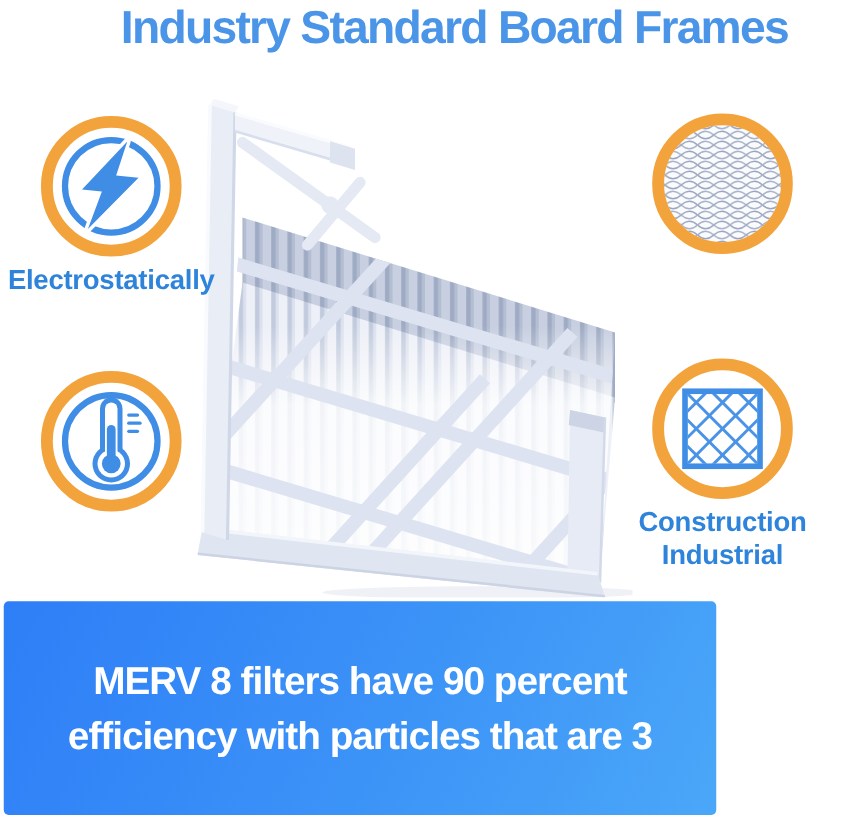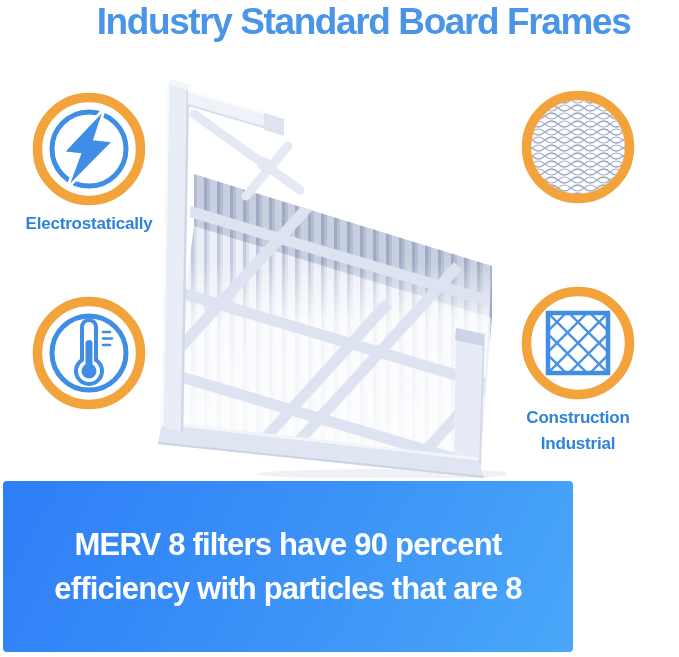--- a/index.html
+++ b/index.html
@@ -10,21 +10,21 @@
   }
   .title{
     position:absolute;top:1px;left:0;width:679px;text-align:center;
     font-size:37px;font-weight:700;letter-spacing:-1.4px;color:#4a95e8;
     white-space:nowrap;
     padding-left:24px;
   }
   .feature{position:absolute;width:172px;text-align:center;}
   .feature svg{display:block;margin:0 auto;}
   .feature-label{
-    margin-top:3px;font-size:17px;font-weight:700;line-height:26px;
+    margin-top:3px;font-size:22px;font-weight:700;line-height:26px;
     color:#2e83da;letter-spacing:-0.2px;
   }
   .feature-label div{white-space:nowrap;}
   .f-tl{left:3px;top:90px;}
   .f-tr{left:492px;top:88px;}
   .f-bl{left:3px;top:294px;}
   .f-br{left:492px;top:284px;}
   .filter-illo{position:absolute;left:158px;top:74px;}
   .banner{
     position:absolute;left:3px;top:481px;width:570px;height:171px;
@@ -182,16 +182,16 @@
       <circle cx="59" cy="59" r="51.5" fill="none" stroke="#f3a33c" stroke-width="9.5"></circle>
     </svg>
     <div class="feature-label">
       <div>Construction</div>
       <div>Industrial</div>
     </div>
   </div>
 
   <div class="banner">
     <div class="banner-line">MERV 8 filters have 90 percent</div>
-    <div class="banner-line">efficiency with particles that are 8</div>
+    <div class="banner-line">efficiency with particles that are 3</div>
   </div>
 
 </div>
 
 </body></html>

